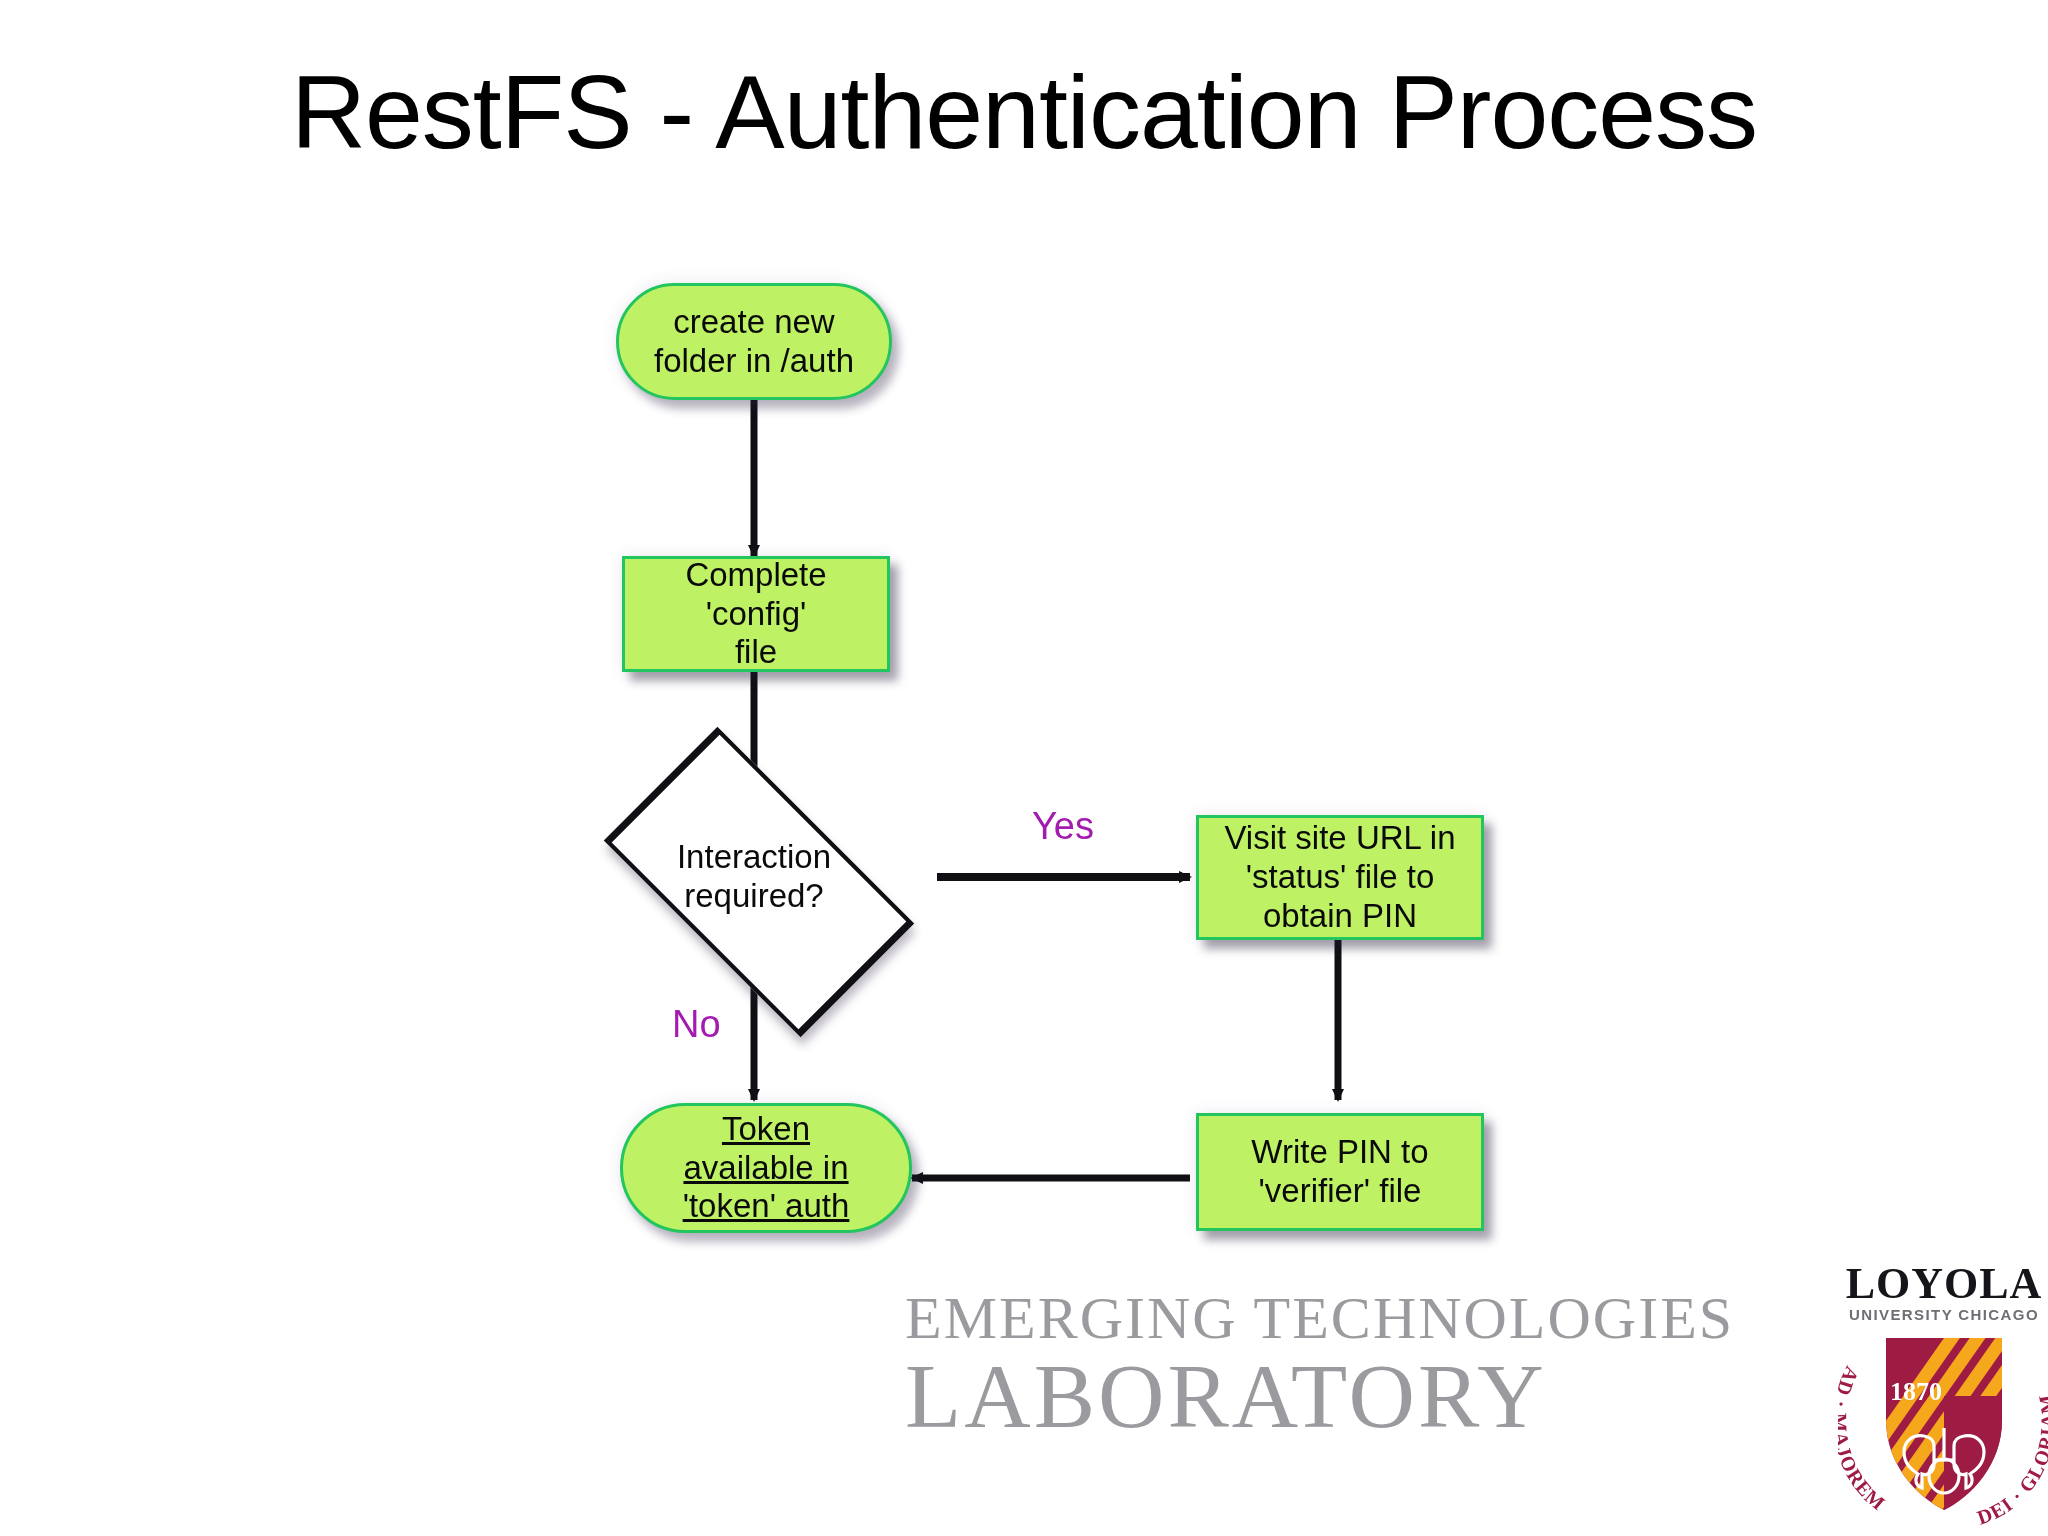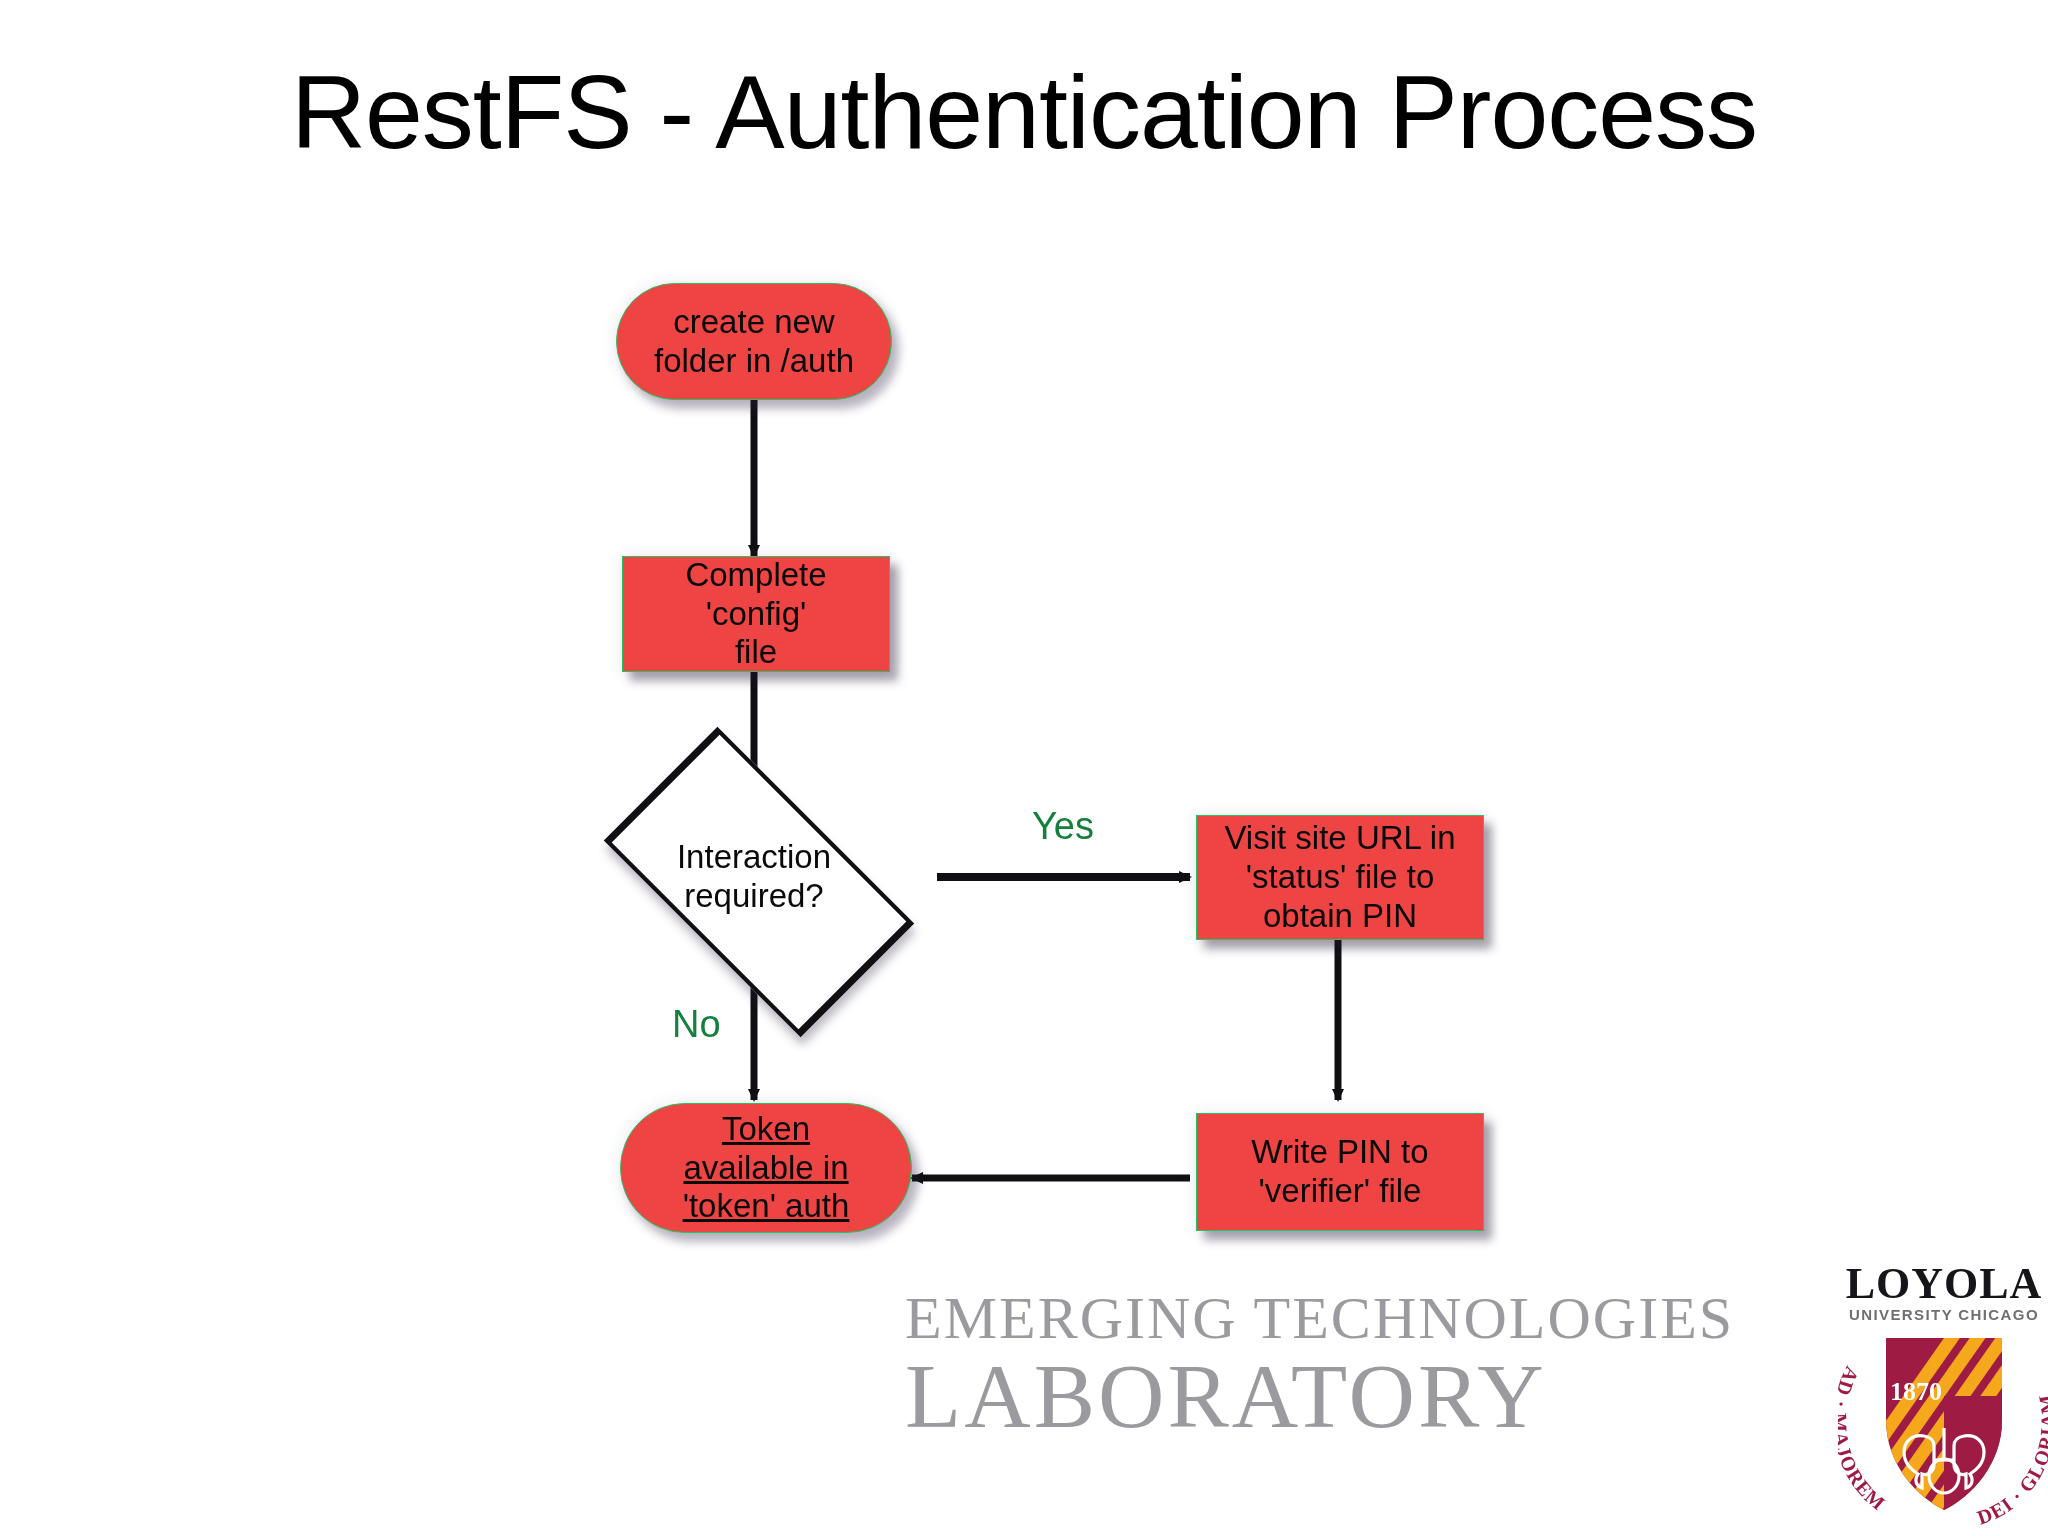--- a/index.html
+++ b/index.html
@@ -50,22 +50,22 @@
   }
 
   
   .node {
     position: absolute;
     box-sizing: border-box;
     display: flex;
     align-items: center;
     justify-content: center;
     text-align: center;
-    background: #ef4444;
-    border: 1px solid #22c55e;
+    background: #bef264;
+    border: 3px solid #22c55e;
     font-family: "Liberation Sans", sans-serif;
     font-size: 33px;
     line-height: 1.18;
     color: #0a0a0a;
     z-index: 3;
   }
   .node-label { display: block; padding: 0 8px; }
 
   .node.terminal {
     border-radius: 70px;
@@ -105,21 +105,21 @@
     line-height: 1.18;
     text-align: center;
     color: #0a0a0a;
   }
 
   
   .edge-label {
     position: absolute;
     font-family: "Liberation Sans", sans-serif;
     font-size: 38px;
-    color: #15803d;
+    color: #a21caf;
     z-index: 4;
     white-space: nowrap;
   }
 
   
   #footer-brand {
     position: absolute;
     left: 905px;
     top: 1288px;
     width: 930px;

